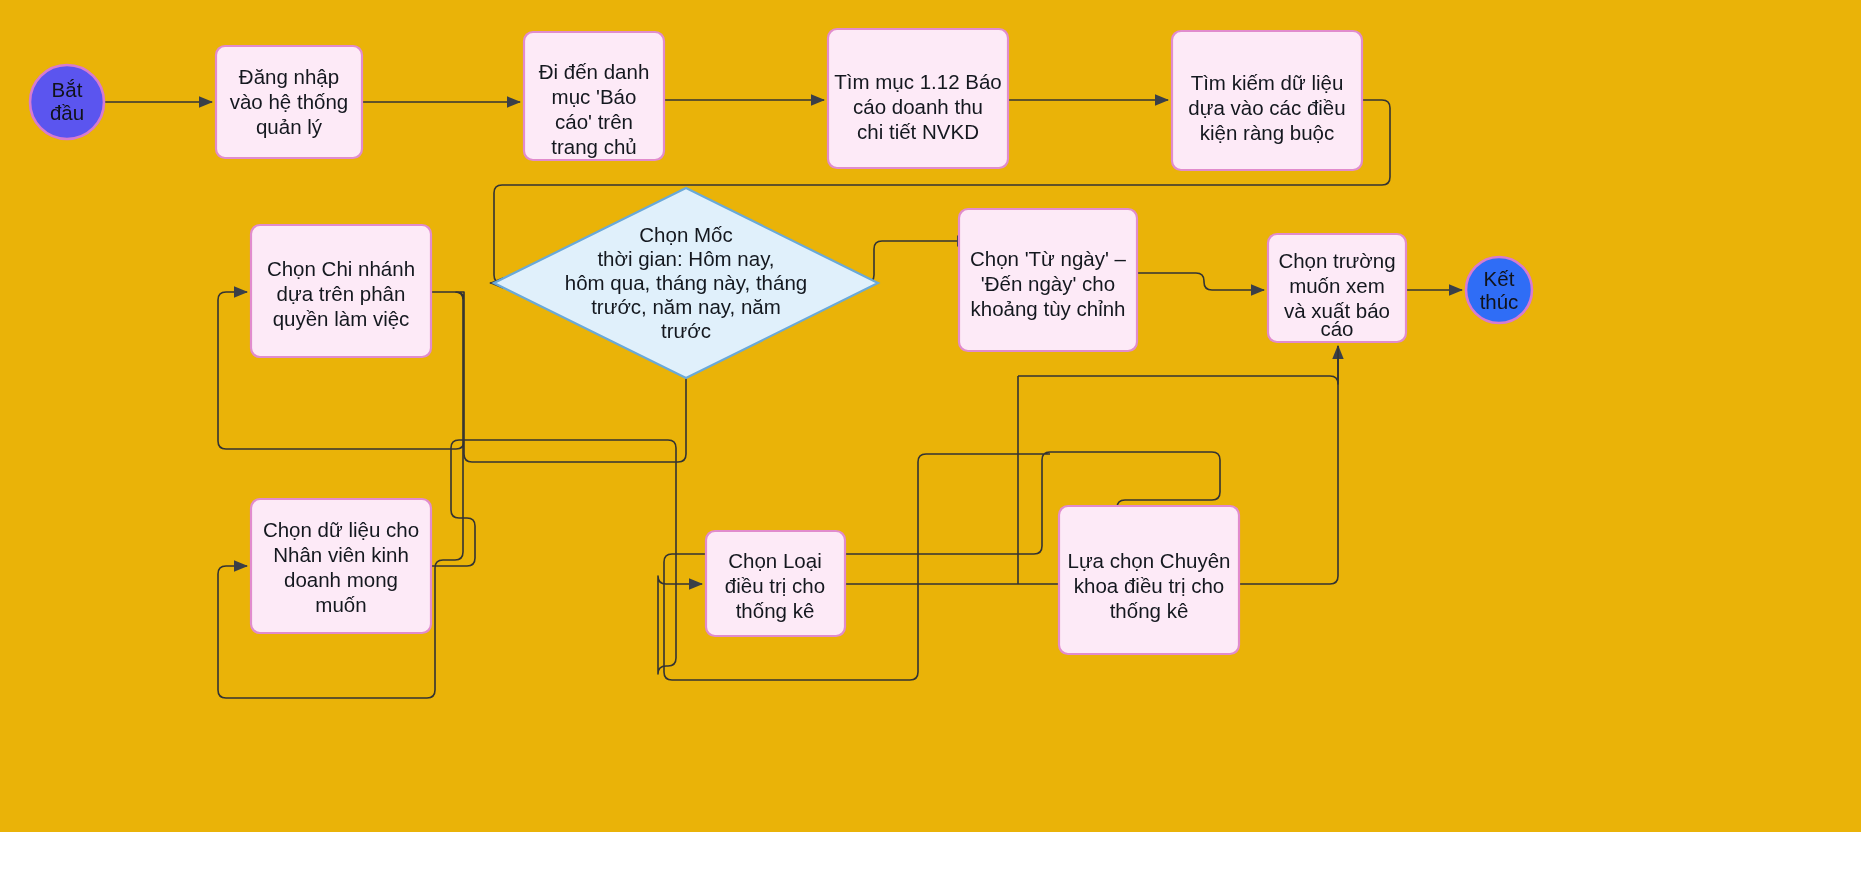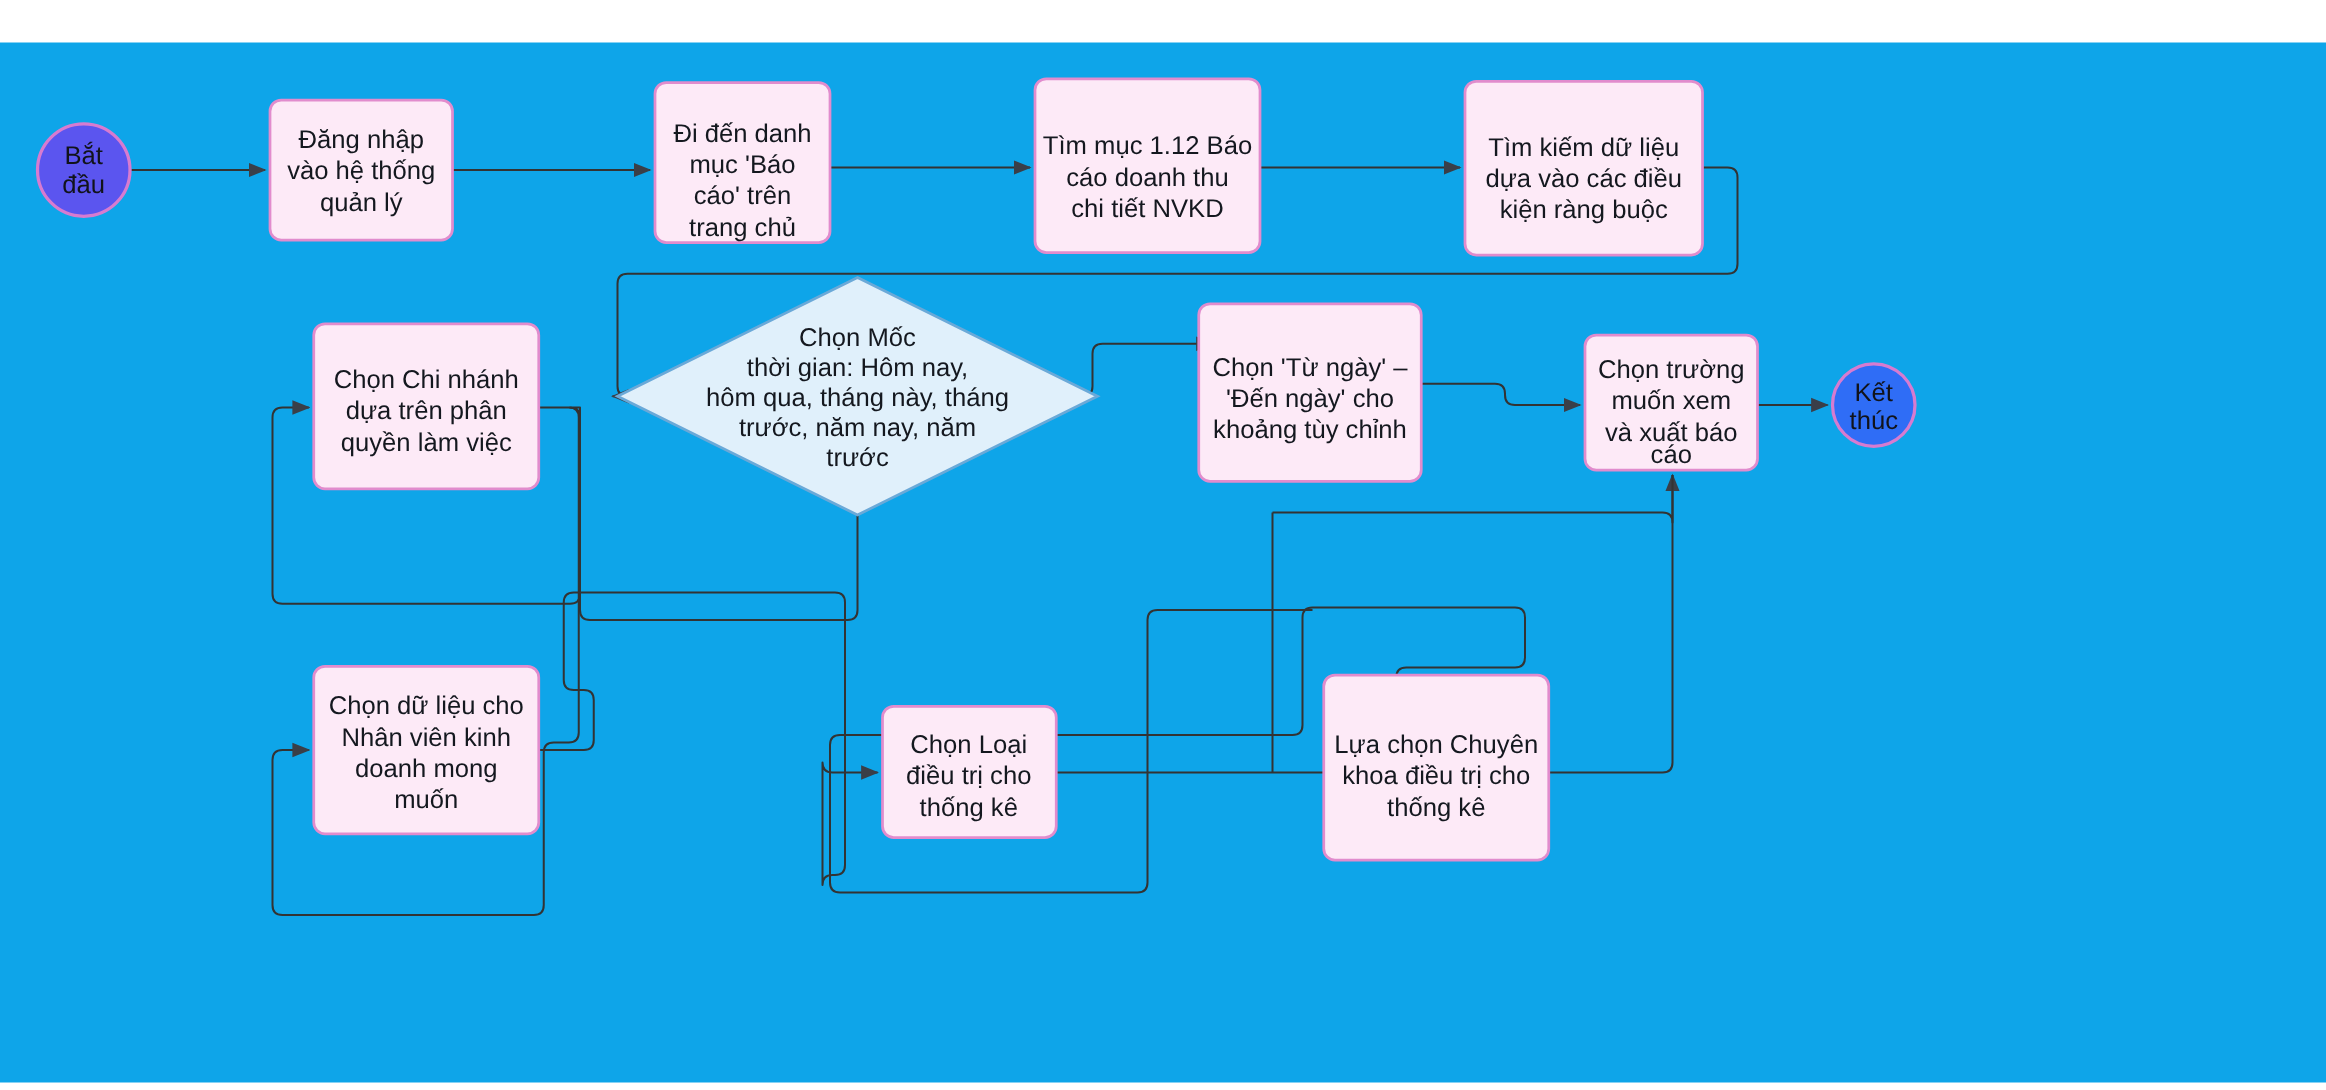--- a/index.html
+++ b/index.html
@@ -10,22 +10,21 @@
   body {
     width: 1861px;
     height: 872px;
     font-family: "Liberation Sans", sans-serif;
     overflow: hidden;
   }
   #diagram-root {
     position: relative;
     width: 1861px;
     height: 832px;
-    background: #0ea5e9;
-    margin-top: 34px;
+    background: #eab308;
   }
   svg.flow {
     position: absolute;
     top: 0;
     left: 0;
     width: 1861px;
     height: 872px;
   }
   .edge {
     fill: none;

